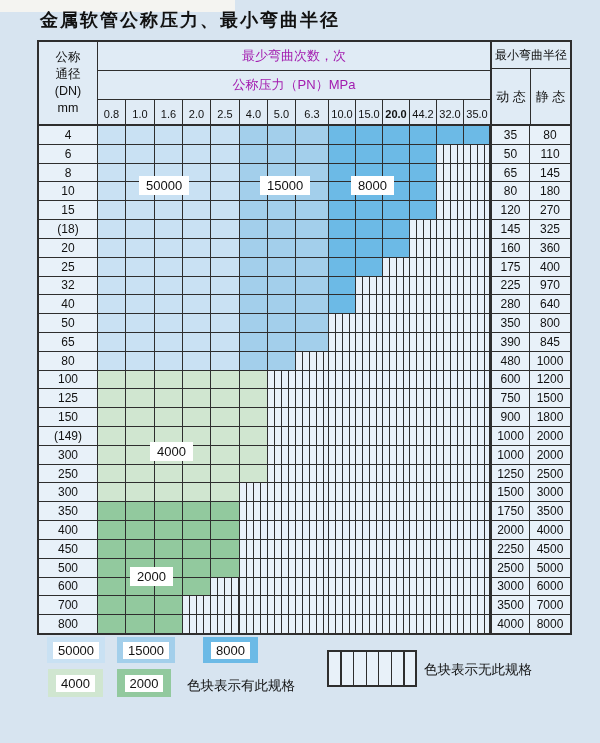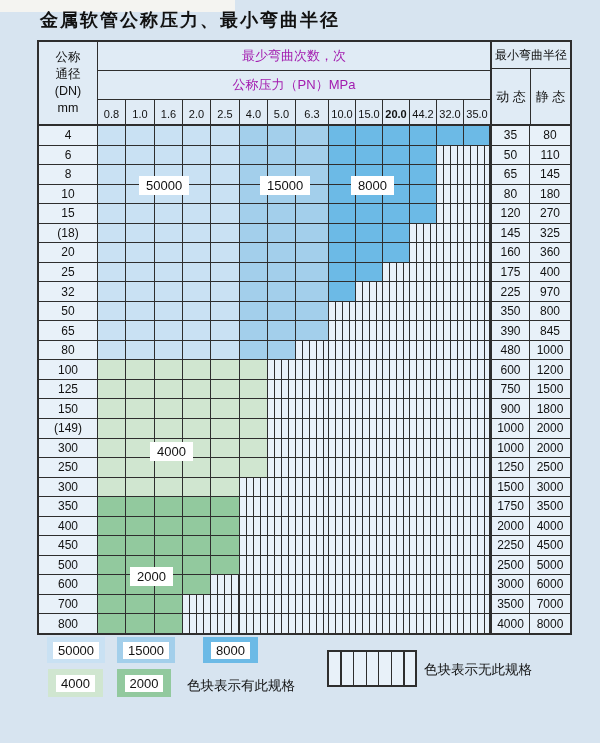--- a/index.html
+++ b/index.html
@@ -268,20 +268,39 @@
           <div class="cell" style="width: 27px; background: rgb(108, 186, 230);"></div>
           <div class="cell hatch" style="width: 27px;"></div>
           <div class="cell hatch" style="width: 27px;"></div>
           <div class="cell hatch" style="width: 27px;"></div>
           <div class="cell hatch" style="width: 27px;"></div>
           <div class="cell hatch" style="width: 26px;"></div>
           <div class="cell static-cell">225</div>
           <div class="cell dyn-cell">970</div>
         </div>
         <div class="trow">
+          <div class="cell dn-cell">40</div>
+          <div class="cell" style="width: 28px; background: rgb(201, 225, 243);"></div>
+          <div class="cell" style="width: 29px; background: rgb(201, 225, 243);"></div>
+          <div class="cell" style="width: 28px; background: rgb(201, 225, 243);"></div>
+          <div class="cell" style="width: 28px; background: rgb(201, 225, 243);"></div>
+          <div class="cell" style="width: 29px; background: rgb(201, 225, 243);"></div>
+          <div class="cell" style="width: 28px; background: rgb(163, 207, 235);"></div>
+          <div class="cell" style="width: 28px; background: rgb(163, 207, 235);"></div>
+          <div class="cell" style="width: 33px; background: rgb(163, 207, 235);"></div>
+          <div class="cell" style="width: 27px; background: rgb(108, 186, 230);"></div>
+          <div class="cell hatch" style="width: 27px;"></div>
+          <div class="cell hatch" style="width: 27px;"></div>
+          <div class="cell hatch" style="width: 27px;"></div>
+          <div class="cell hatch" style="width: 27px;"></div>
+          <div class="cell hatch" style="width: 26px;"></div>
+          <div class="cell static-cell">280</div>
+          <div class="cell dyn-cell">640</div>
+        </div>
+        <div class="trow">
           <div class="cell dn-cell">50</div>
           <div class="cell" style="width: 28px; background: rgb(201, 225, 243);"></div>
           <div class="cell" style="width: 29px; background: rgb(201, 225, 243);"></div>
           <div class="cell" style="width: 28px; background: rgb(201, 225, 243);"></div>
           <div class="cell" style="width: 28px; background: rgb(201, 225, 243);"></div>
           <div class="cell" style="width: 29px; background: rgb(201, 225, 243);"></div>
           <div class="cell" style="width: 28px; background: rgb(163, 207, 235);"></div>
           <div class="cell" style="width: 28px; background: rgb(163, 207, 235);"></div>
           <div class="cell" style="width: 33px; background: rgb(163, 207, 235);"></div>
           <div class="cell hatch" style="width: 27px;"></div>

